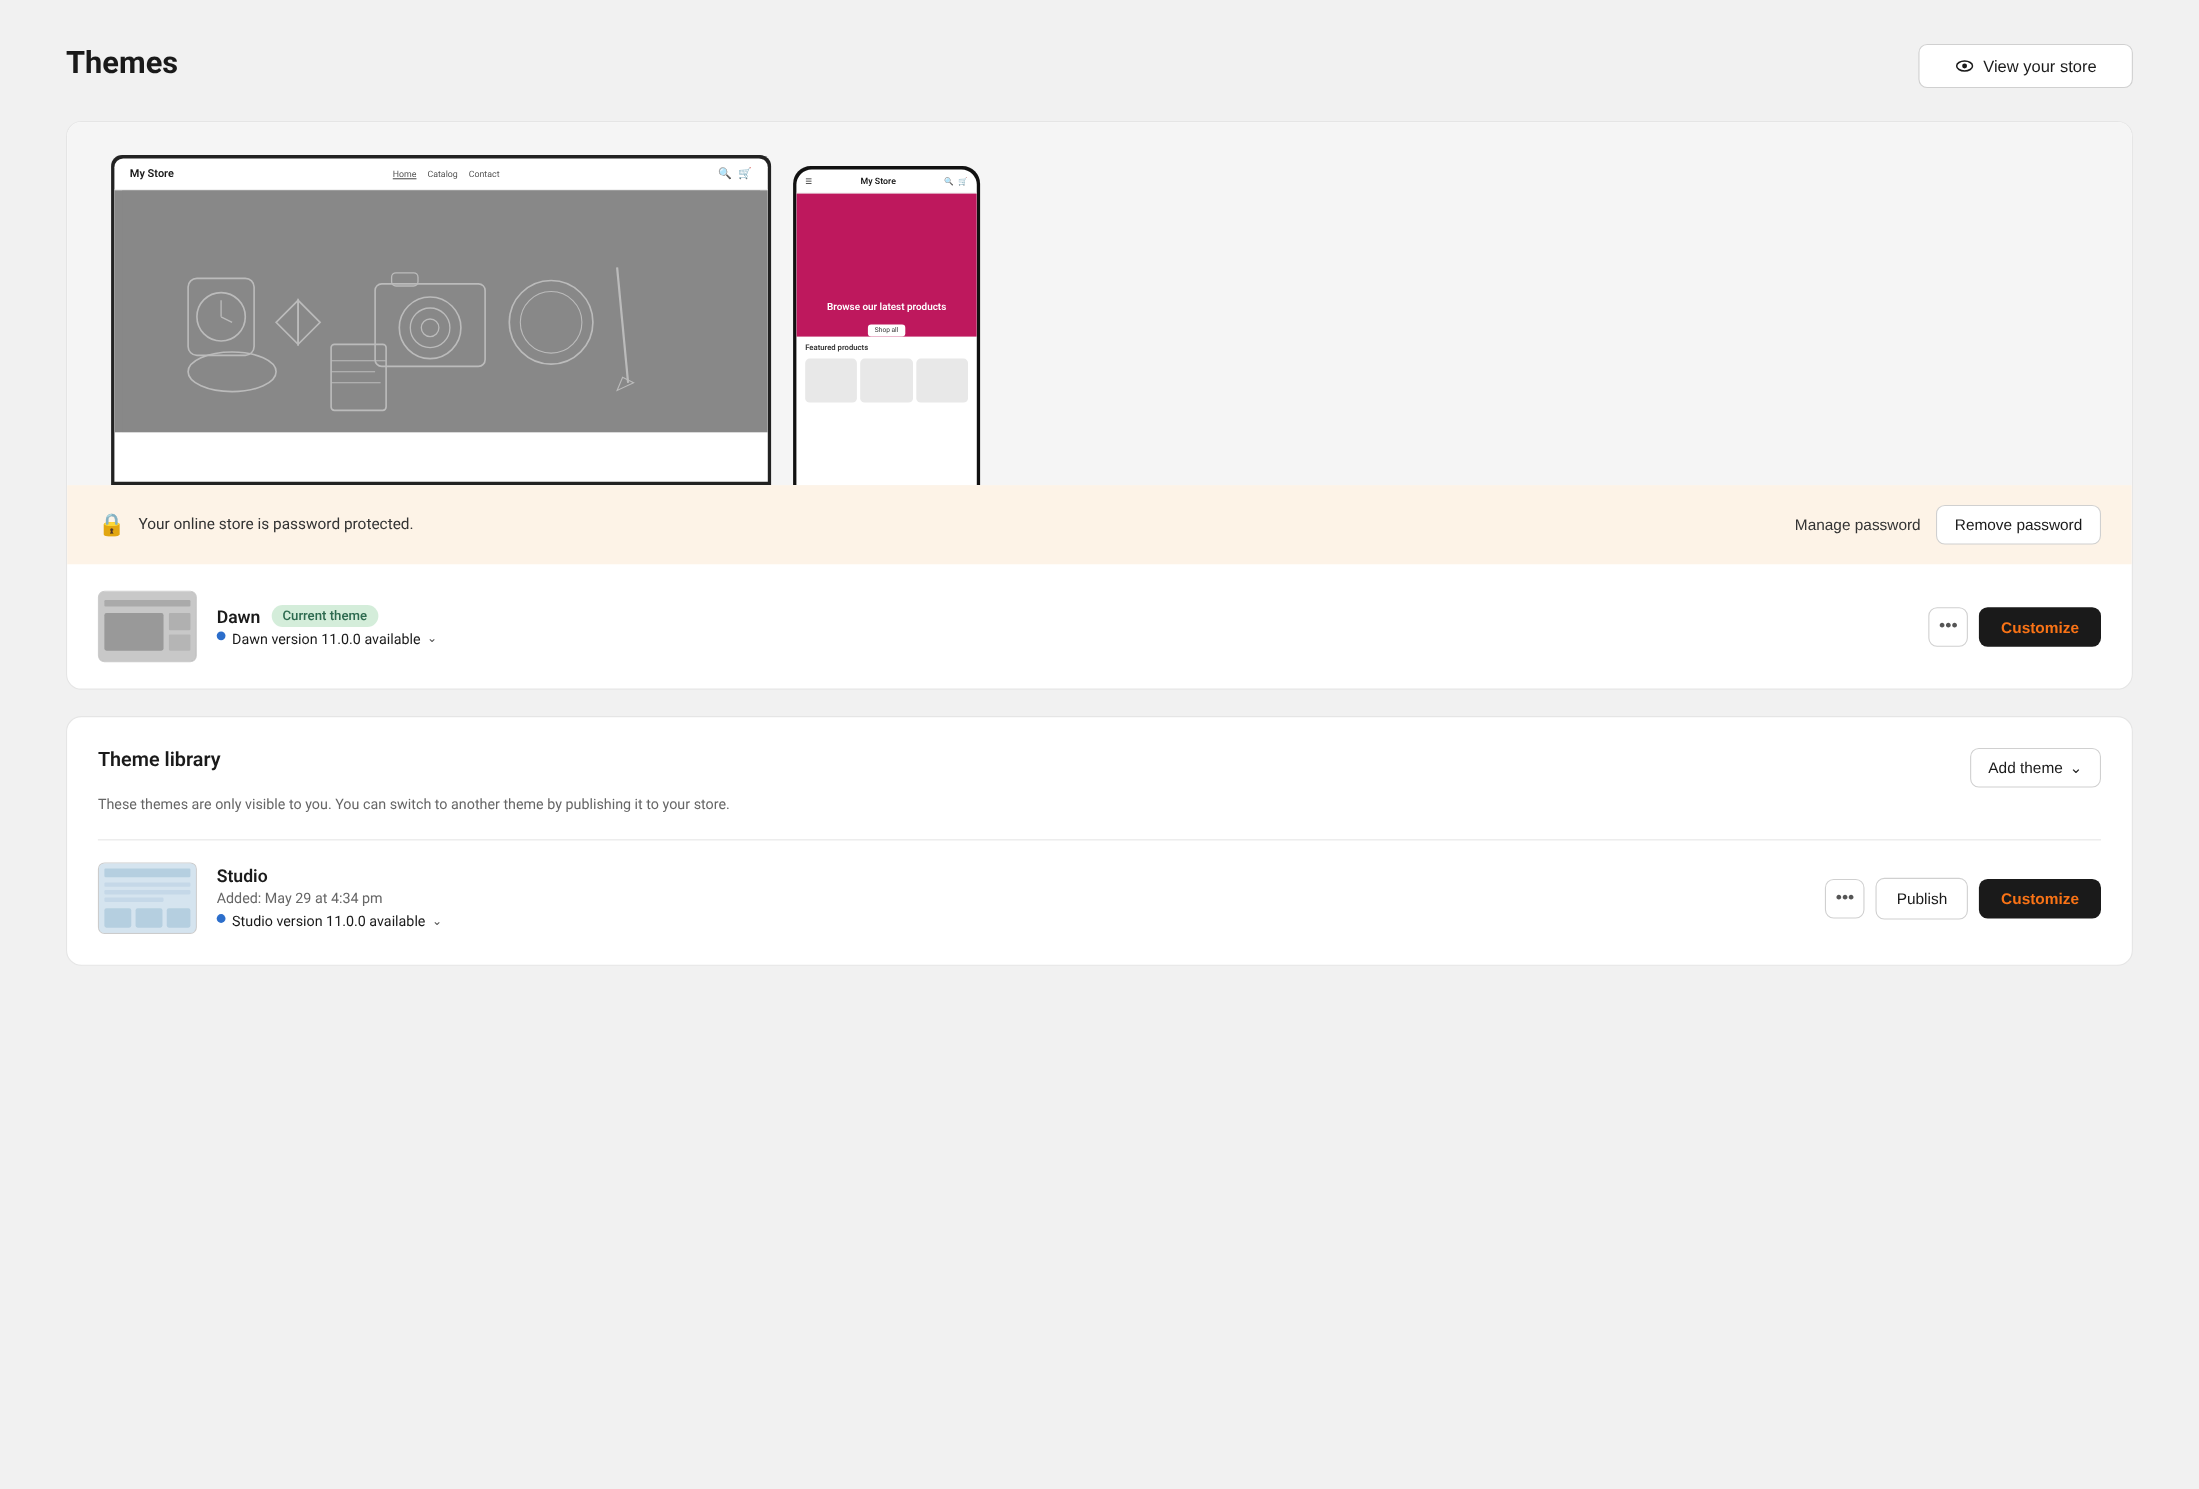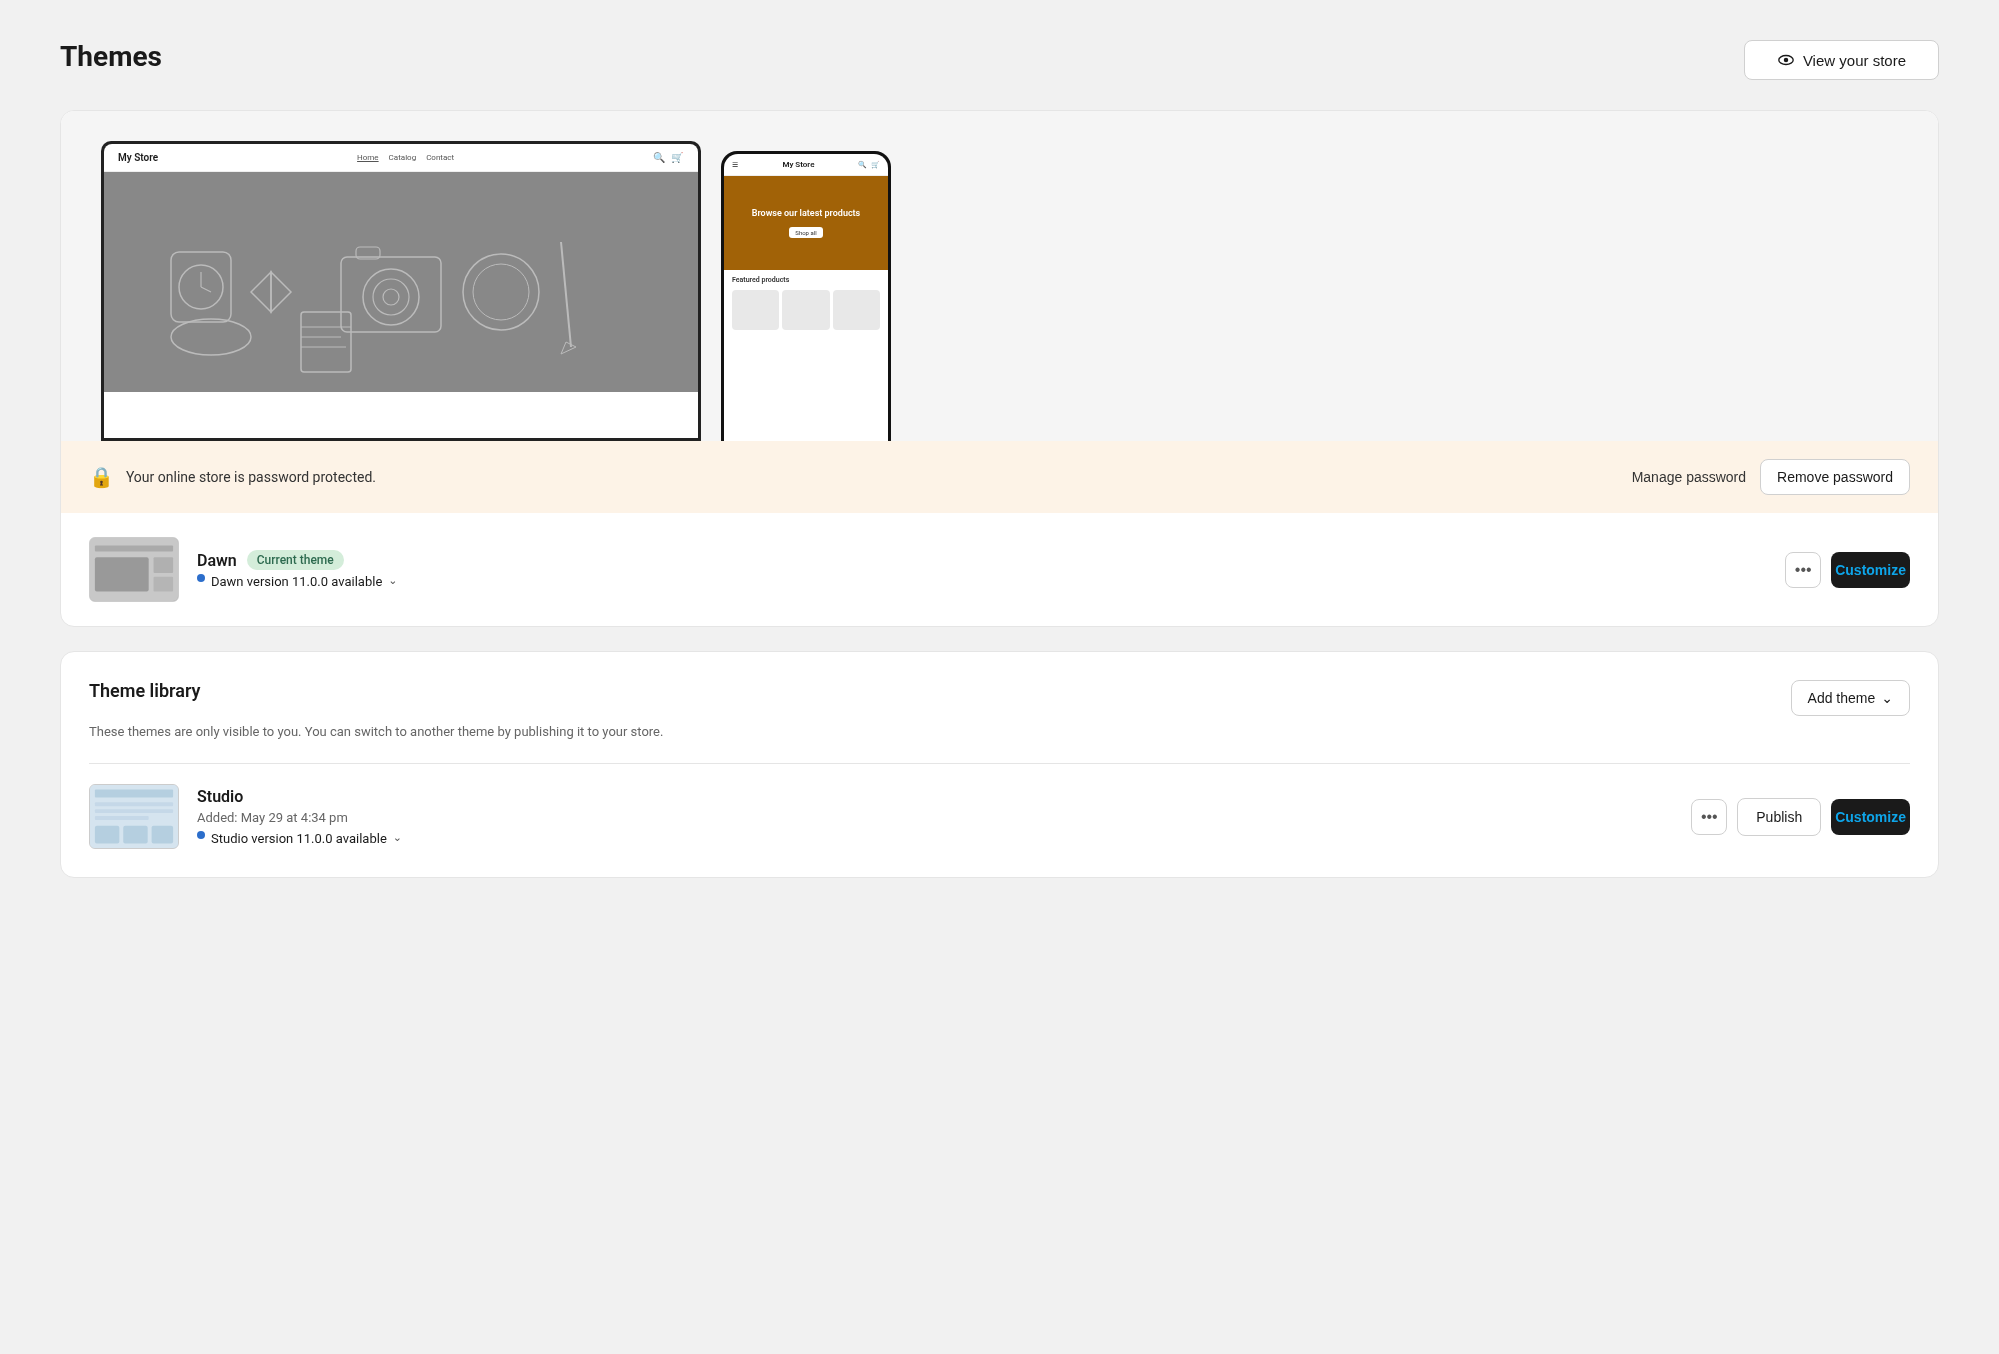--- a/index.html
+++ b/index.html
@@ -123,24 +123,24 @@
     .mobile-nav {
       display: flex;
       align-items: center;
       justify-content: space-between;
       padding: 6px 8px;
       border-bottom: 1px solid #eee;
       font-size: 7px;
     }
 
     .mobile-hero {
-      background: #a16207;
-      height: 94px;
-      display: flex;
-      align-items: center;
+      background: #be185d;
+      height: 130px;
+      display: flex;
+      align-items: flex-end;
       justify-content: center;
       position: relative;
     }
 
     .mobile-hero-text {
       color: #fff;
       text-align: center;
       font-size: 9px;
       font-weight: 600;
       line-height: 1.4;
@@ -329,24 +329,24 @@
       cursor: pointer;
       display: flex;
       align-items: center;
       justify-content: center;
       font-size: 16px;
       color: #555;
     }
 
     .customize-btn {
       background: #1a1a1a;
-      color: #0ea5e9;
+      color: #f97316;
       border: none;
       border-radius: 8px;
-      padding: 10px 4px;
+      padding: 10px 20px;
       font-size: 14px;
       font-weight: 600;
       cursor: pointer;
     }
 
     
     .theme-library-card {
       background: #fff;
       border-radius: 14px;
       border: 1px solid #e5e5e5;

